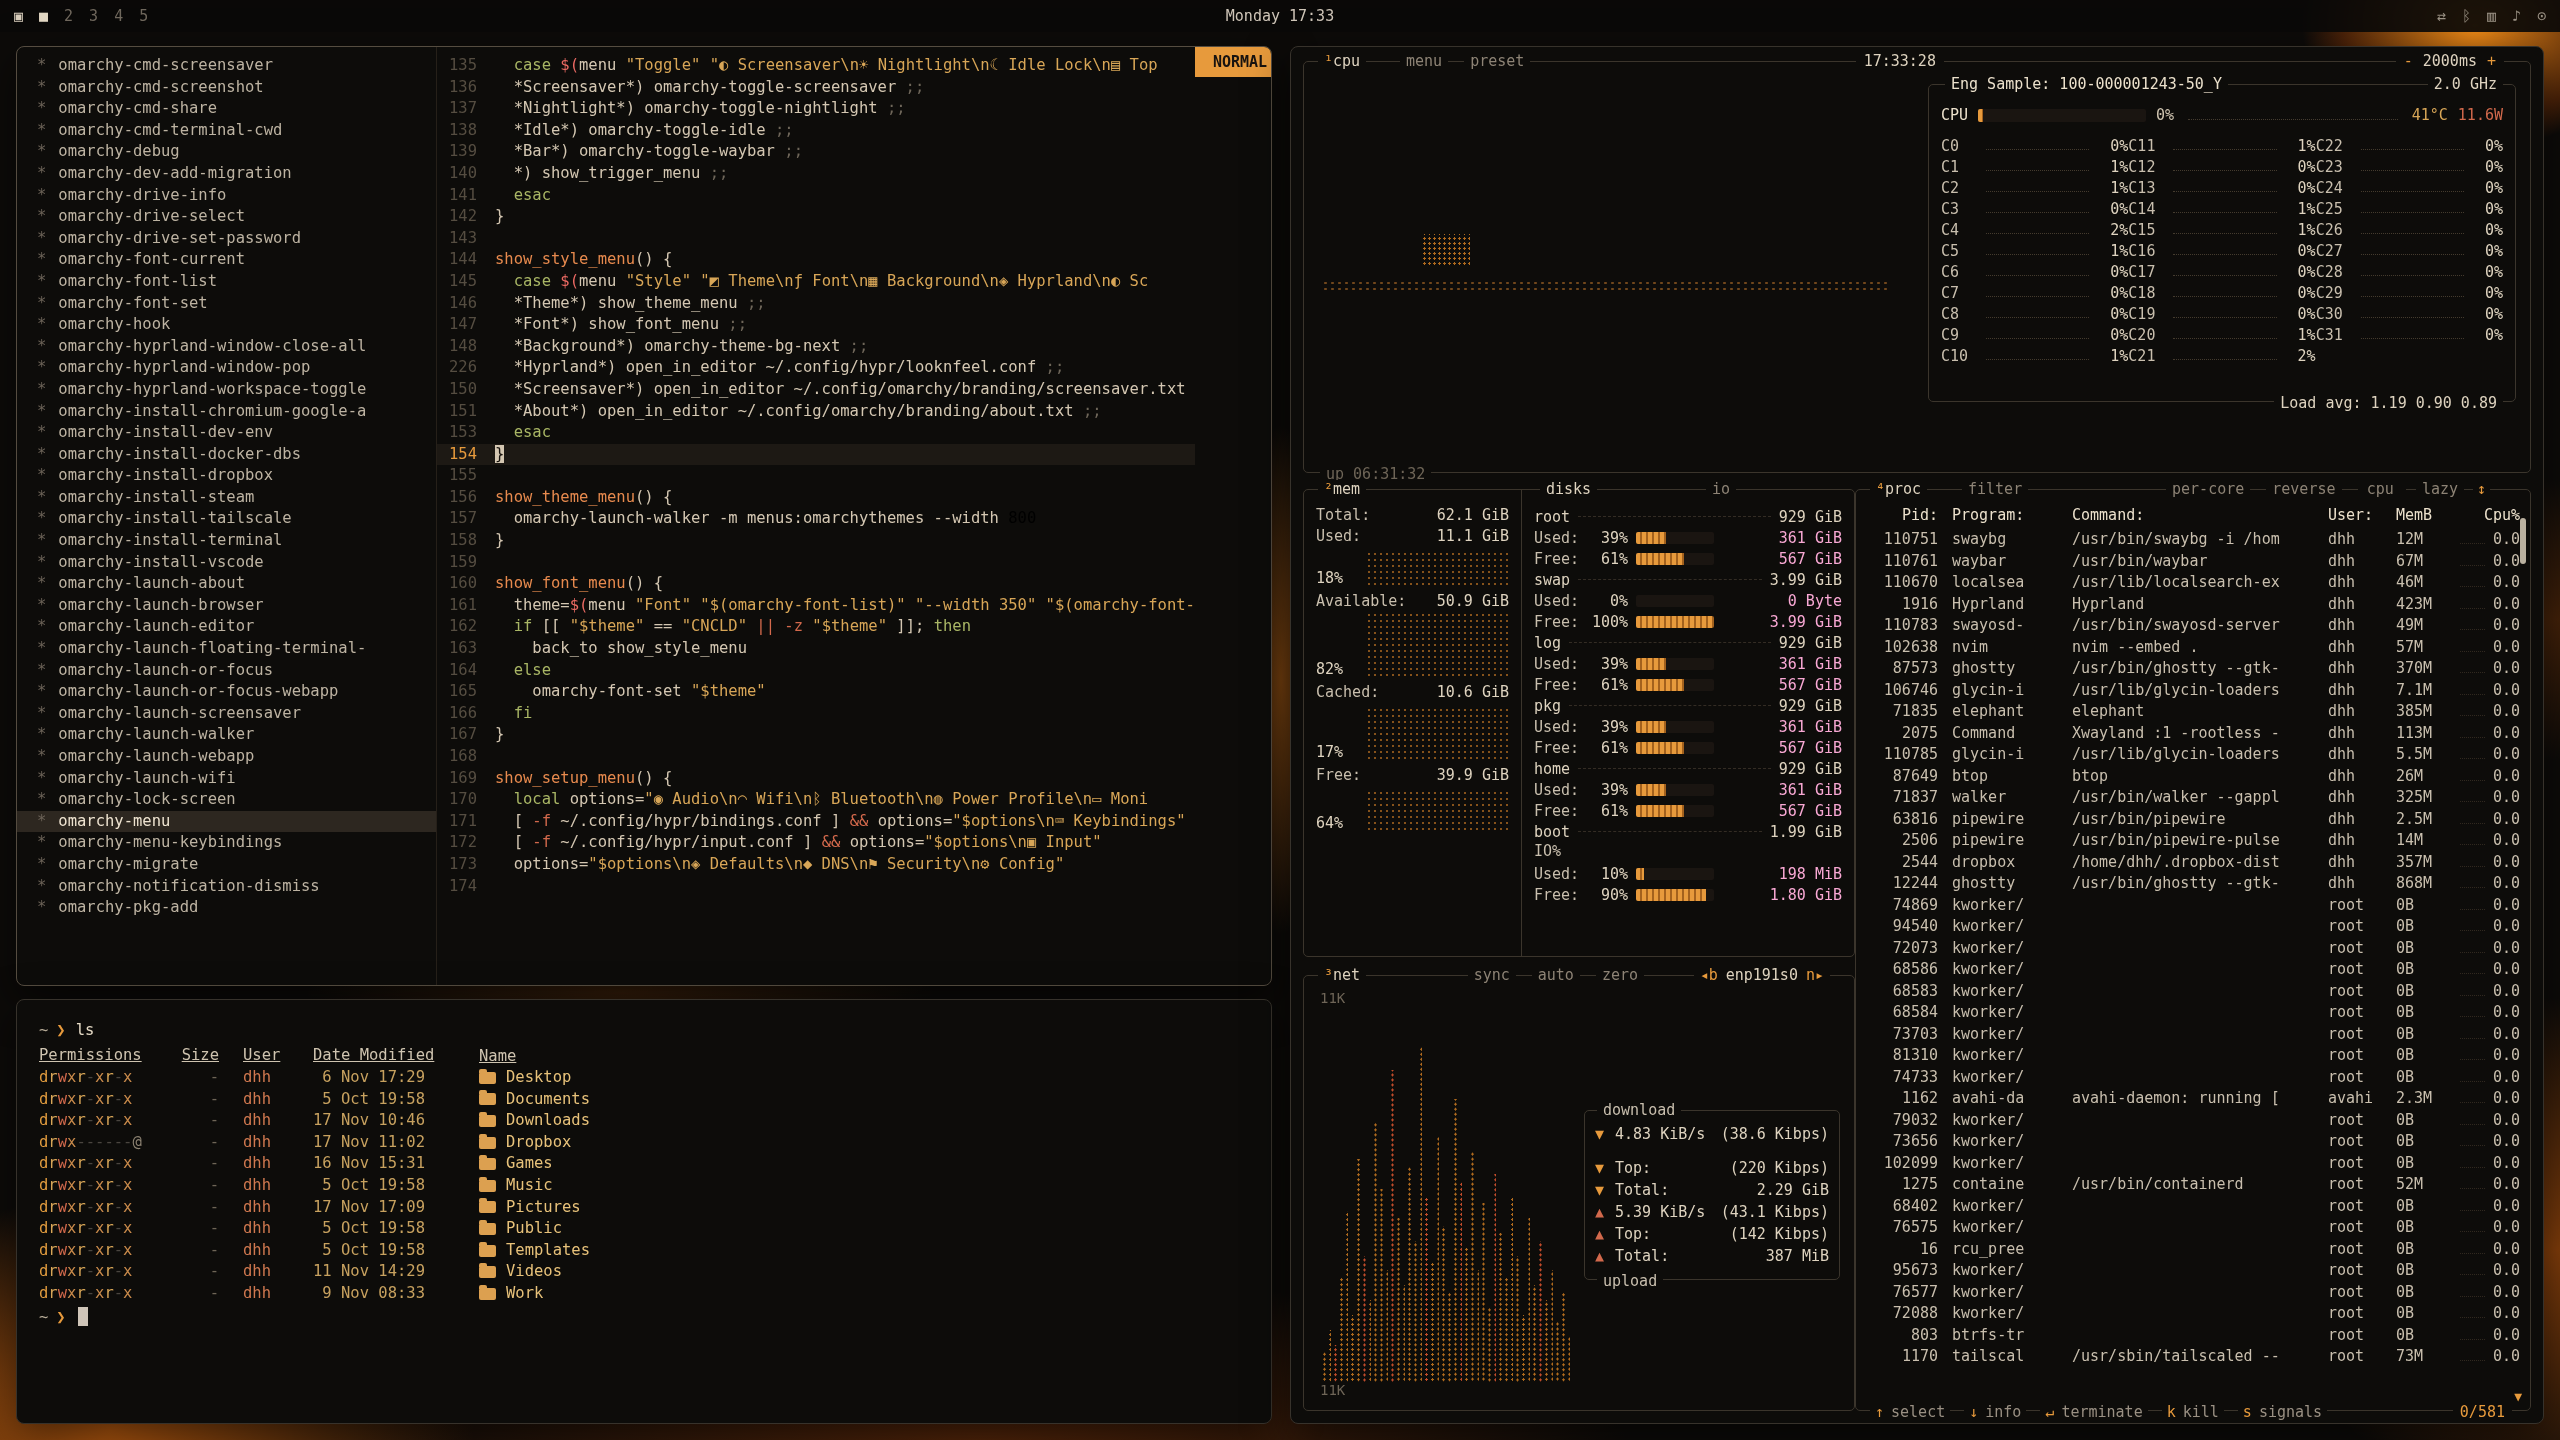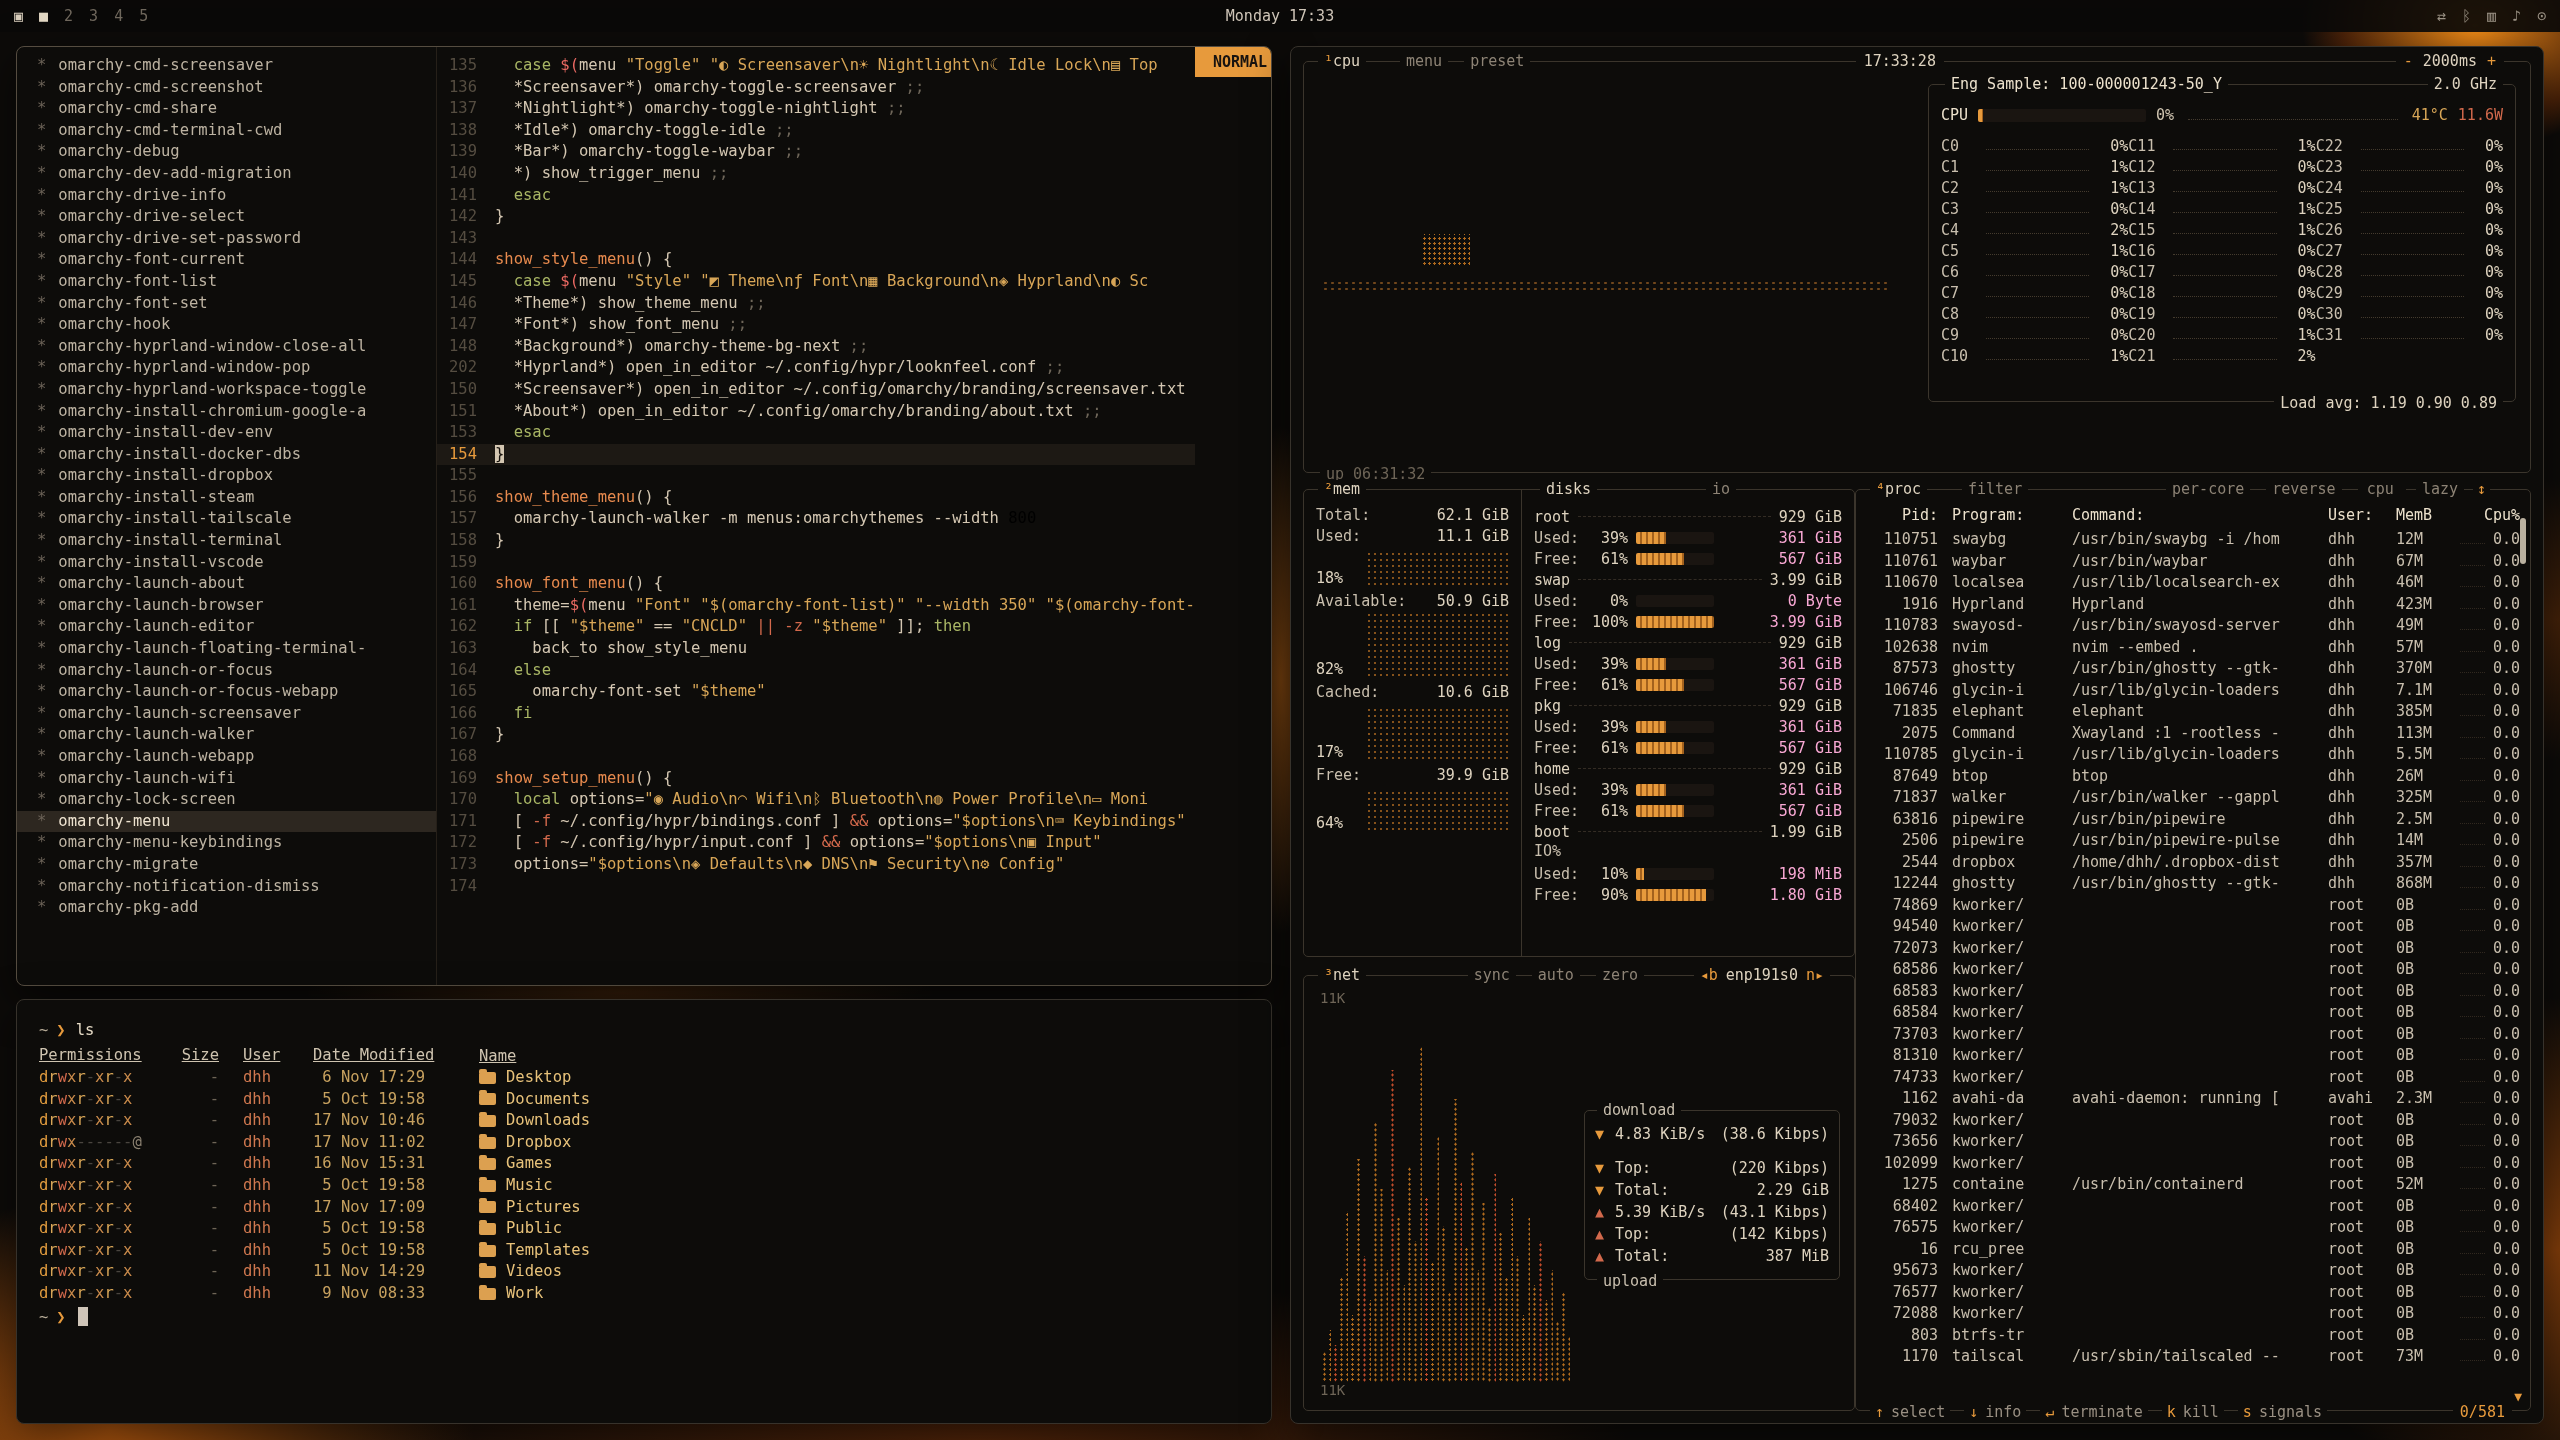--- a/index.html
+++ b/index.html
@@ -268,21 +268,21 @@
         <div class="cline"><span class="ln">139</span><span class="code"><span class="sy-p">  *Bar*) omarchy-toggle-waybar </span><span class="sy-c">;;</span></span></div>
         <div class="cline"><span class="ln">140</span><span class="code"><span class="sy-p">  *) show_trigger_menu </span><span class="sy-c">;;</span></span></div>
         <div class="cline"><span class="ln">141</span><span class="code"><span class="sy-k">  esac</span></span></div>
         <div class="cline"><span class="ln">142</span><span class="code"><span class="sy-p">}</span></span></div>
         <div class="cline"><span class="ln">143</span><span class="code"></span></div>
         <div class="cline"><span class="ln">144</span><span class="code"><span class="sy-f">show_style_menu</span><span class="sy-p">() {</span></span></div>
         <div class="cline"><span class="ln">145</span><span class="code"><span class="sy-k">  case </span><span class="sy-v">$(</span><span class="sy-p">menu </span><span class="sy-s">"Style" "◩ Theme\nƒ Font\n▦ Background\n◈ Hyprland\n◐ Sc</span></span></div>
         <div class="cline"><span class="ln">146</span><span class="code"><span class="sy-p">  *Theme*) show_theme_menu </span><span class="sy-c">;;</span></span></div>
         <div class="cline"><span class="ln">147</span><span class="code"><span class="sy-p">  *Font*) show_font_menu </span><span class="sy-c">;;</span></span></div>
         <div class="cline"><span class="ln">148</span><span class="code"><span class="sy-p">  *Background*) omarchy-theme-bg-next </span><span class="sy-c">;;</span></span></div>
-        <div class="cline"><span class="ln">202</span><span class="code"><span class="sy-p">  *Hyprland*) open_in_editor ~/.config/hypr/looknfeel.conf </span><span class="sy-c">;;</span></span></div>
+        <div class="cline"><span class="ln">226</span><span class="code"><span class="sy-p">  *Hyprland*) open_in_editor ~/.config/hypr/looknfeel.conf </span><span class="sy-c">;;</span></span></div>
         <div class="cline"><span class="ln">150</span><span class="code"><span class="sy-p">  *Screensaver*) open_in_editor ~/.config/omarchy/branding/screensaver.txt</span></span></div>
         <div class="cline"><span class="ln">151</span><span class="code"><span class="sy-p">  *About*) open_in_editor ~/.config/omarchy/branding/about.txt </span><span class="sy-c">;;</span></span></div>
         <div class="cline"><span class="ln">153</span><span class="code"><span class="sy-k">  esac</span></span></div>
         <div class="cline cur"><span class="ln">154</span><span class="code"><span class="sy-cur">}</span></span></div>
         <div class="cline"><span class="ln">155</span><span class="code"></span></div>
         <div class="cline"><span class="ln">156</span><span class="code"><span class="sy-f">show_theme_menu</span><span class="sy-p">() {</span></span></div>
         <div class="cline"><span class="ln">157</span><span class="code"><span class="sy-p">  omarchy-launch-walker -m menus:omarchythemes --width </span><span class="sy-n2">800</span></span></div>
         <div class="cline"><span class="ln">158</span><span class="code"><span class="sy-p">}</span></span></div>
         <div class="cline"><span class="ln">159</span><span class="code"></span></div>
         <div class="cline"><span class="ln">160</span><span class="code"><span class="sy-f">show_font_menu</span><span class="sy-p">() {</span></span></div>

